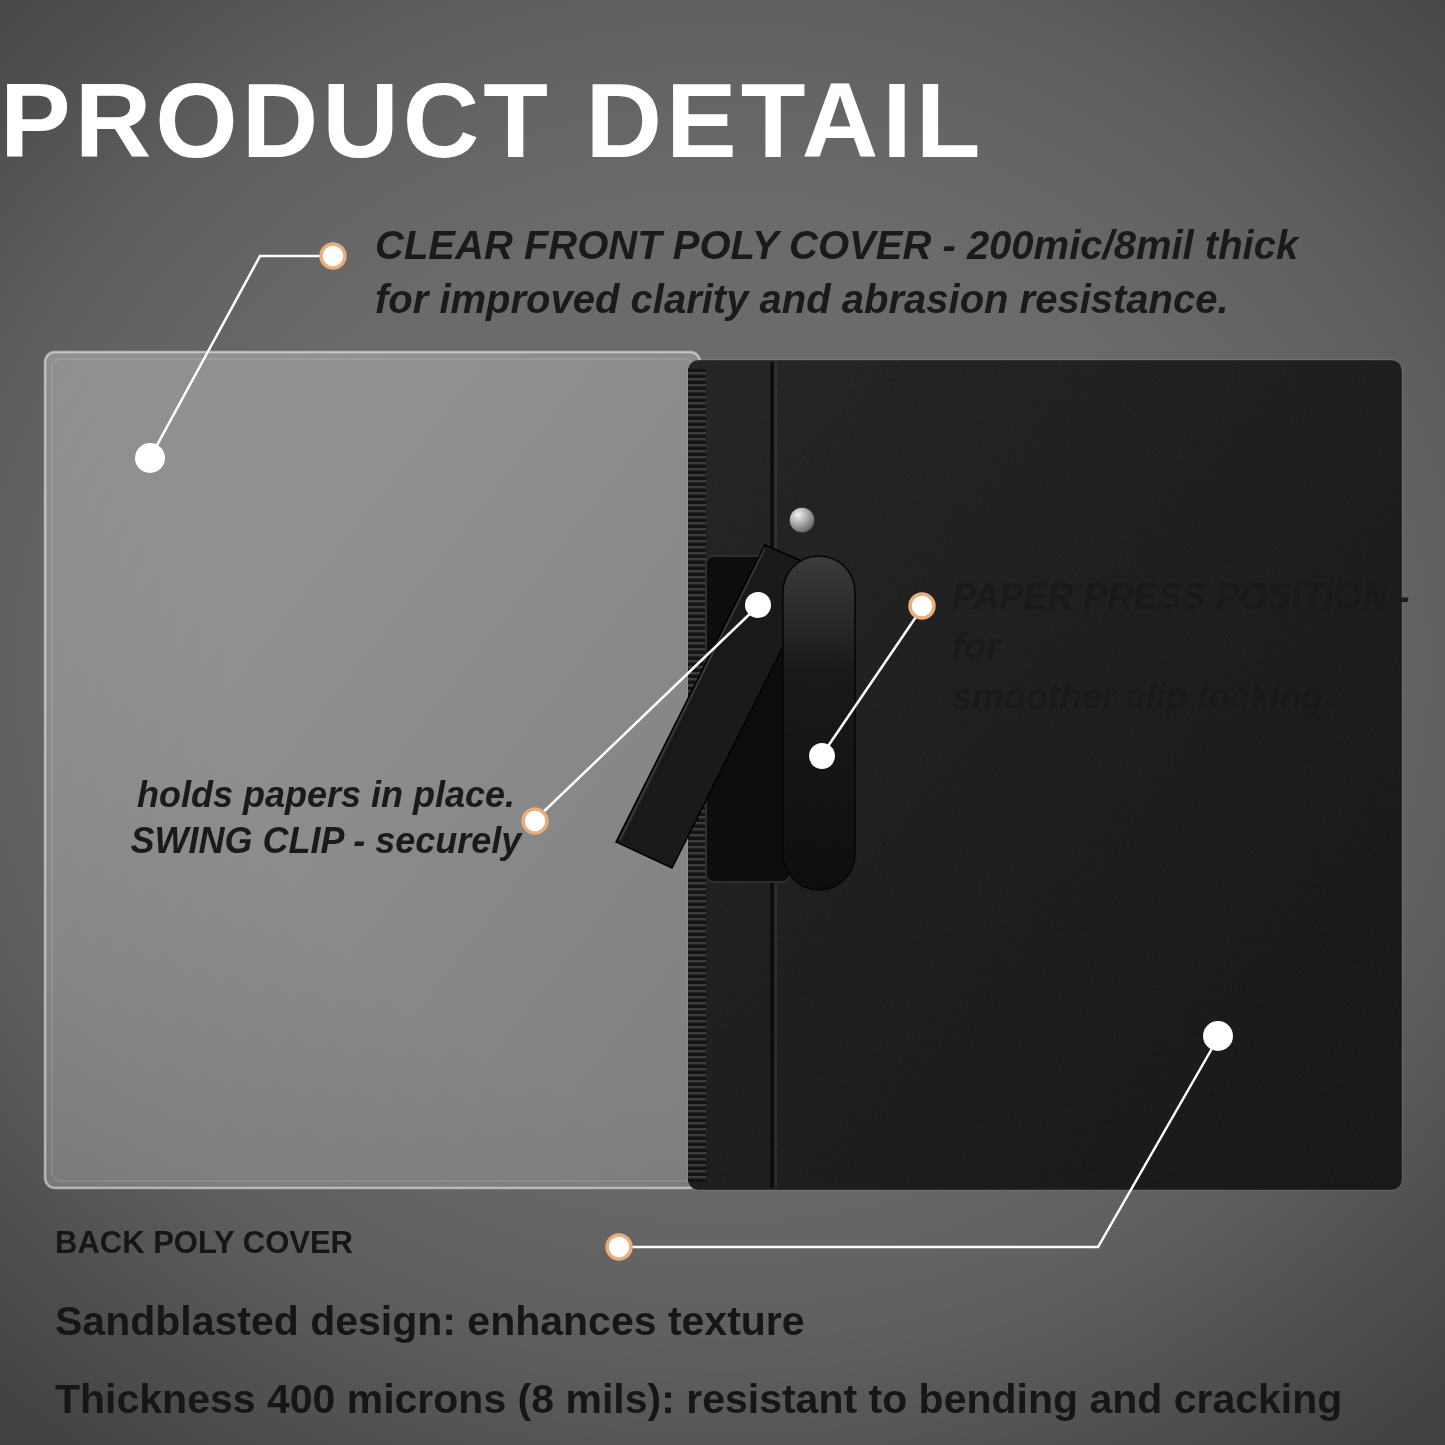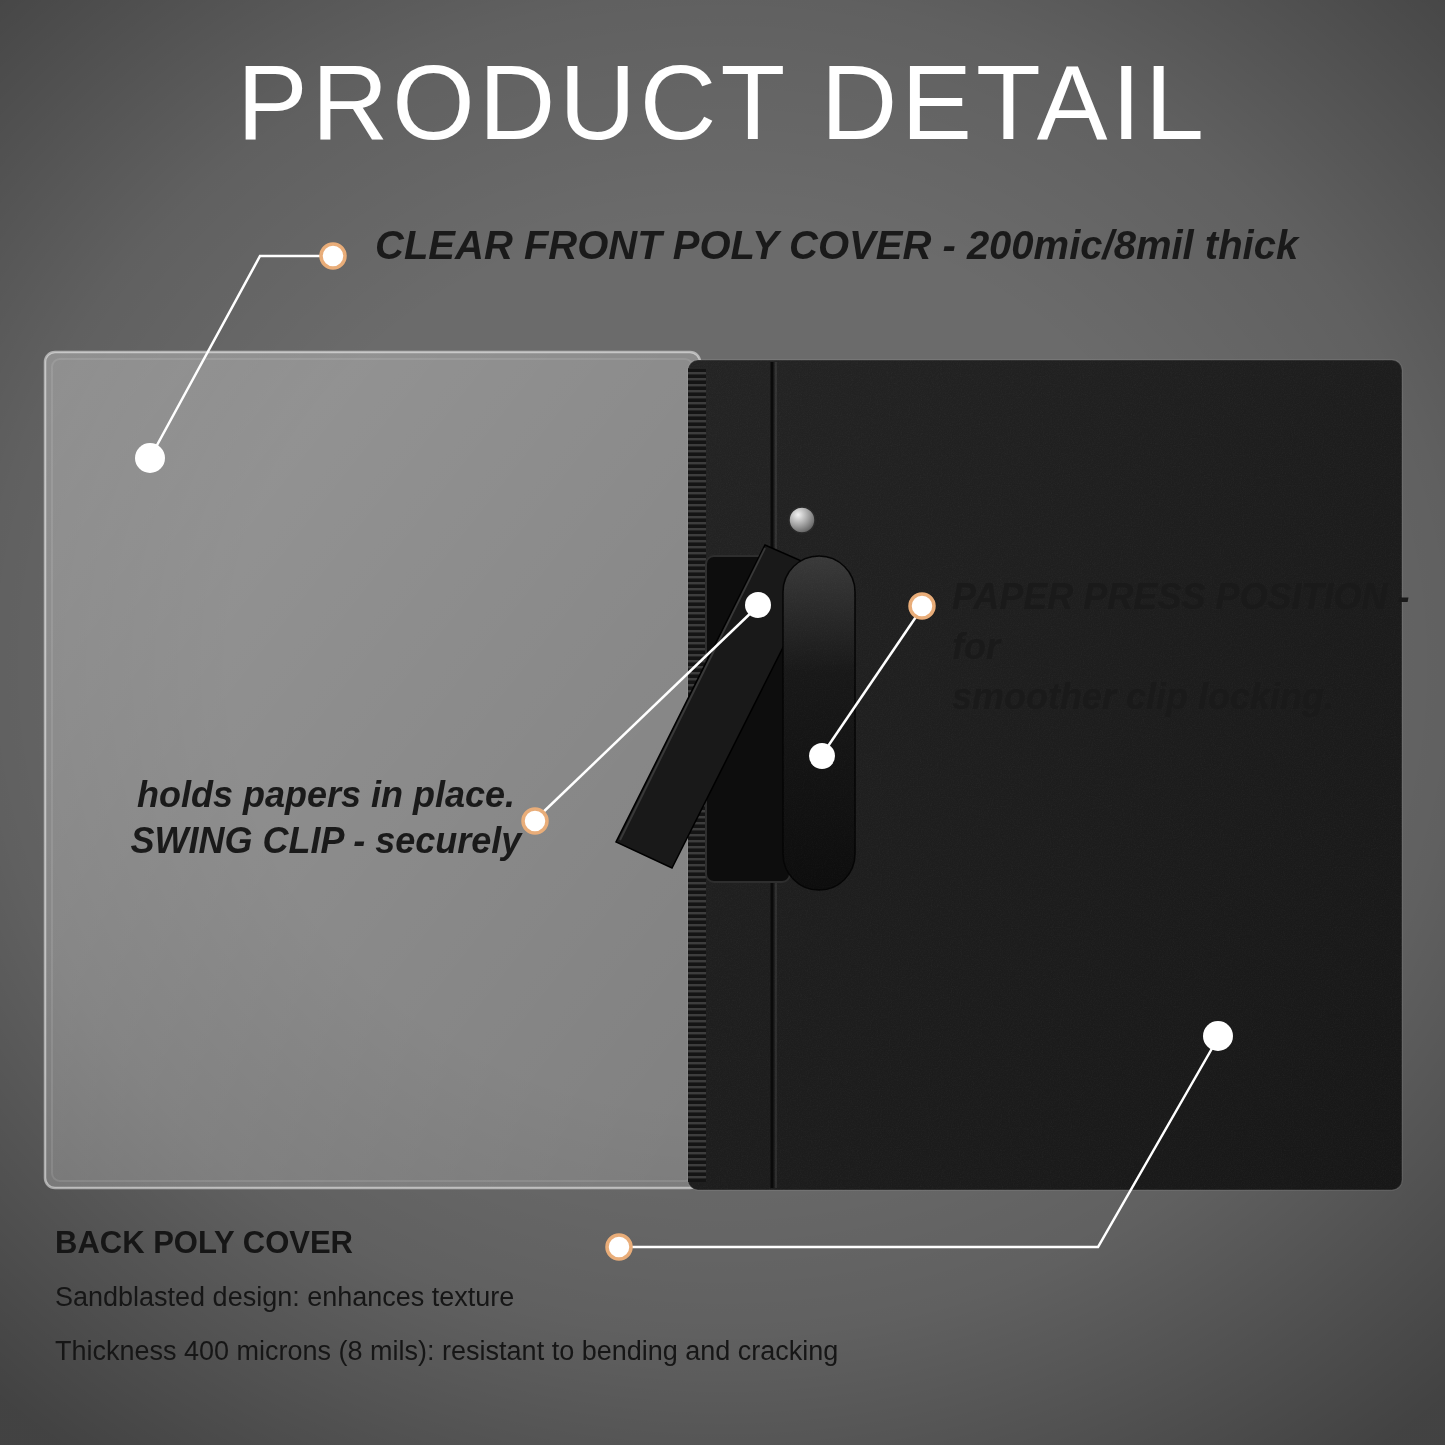--- a/index.html
+++ b/index.html
@@ -7,32 +7,32 @@
     width:1445px;height:1445px;position:relative;overflow:hidden;
     background:#6b6b6b;
     font-family:"Liberation Sans","DejaVu Sans",sans-serif;
   }
   .vignette{
     position:absolute;inset:0;z-index:0;pointer-events:none;
     background:radial-gradient(ellipse 75% 68% at 50% 46%, rgba(0,0,0,0) 45%, rgba(0,0,0,0.10) 68%, rgba(0,0,0,0.38) 100%);
   }
   .layer{position:absolute;inset:0;z-index:1;}
   .page-title{
-    position:absolute;top:42px;left:0;width:100%;
-    text-align:center;color:#ffffff;font-weight:normal;
+    position:absolute;top:60px;left:0;width:100%;
+    color:#ffffff;font-weight:bold;
     font-size:106px;letter-spacing:4px;white-space:nowrap;
   }
   .callout{position:absolute;color:#1a1a1a;font-weight:bold;}
   .callout .ln{display:block;font-style:italic;}
   .co-front{left:375px;top:218px;width:1010px;font-size:40px;line-height:54px;}
   .co-swing{left:130px;top:772px;width:392px;font-size:36px;line-height:46px;text-align:center;}
   .co-press{left:952px;top:572px;width:460px;font-size:36px;line-height:50px;}
   .co-back{left:55px;top:1218px;width:1360px;color:#161616;}
   .co-back .bk-title{font-size:31px;font-weight:bold;line-height:50px;}
-  .co-back .bk-line{font-size:27px;font-weight:normal;line-height:50px;margin-top:4px;}
+  .co-back .bk-line{font-size:41px;font-weight:bold;line-height:50px;margin-top:28px;}
   svg{position:absolute;top:0;left:0;}
 </style>
 </head>
 <body>
 
 <div class="vignette"></div>
 
 <div class="layer">
 
   <div class="page-title">PRODUCT DETAIL</div>
@@ -114,20 +114,21 @@
     <g fill="#ffffff" stroke="#e9ad79" stroke-width="3.5">
       <circle cx="333" cy="256" r="12"></circle>
       <circle cx="535" cy="821" r="12"></circle>
       <circle cx="922" cy="606" r="12"></circle>
       <circle cx="619" cy="1247" r="12"></circle>
     </g>
   </svg>
 
   <div class="callout co-front">
     <span class="ln">CLEAR FRONT POLY COVER - 200mic/8mil thick</span>
+    <span class="ln">for improved clarity and abrasion resistance.</span>
   </div>
 
   <div class="callout co-swing">
     <span class="ln">holds papers in place.</span>
     <span class="ln">SWING CLIP - securely</span>
   </div>
 
   <div class="callout co-press">
     <span class="ln">PAPER PRESS POSITION - for</span>
     <span class="ln">smoother clip locking.</span>

